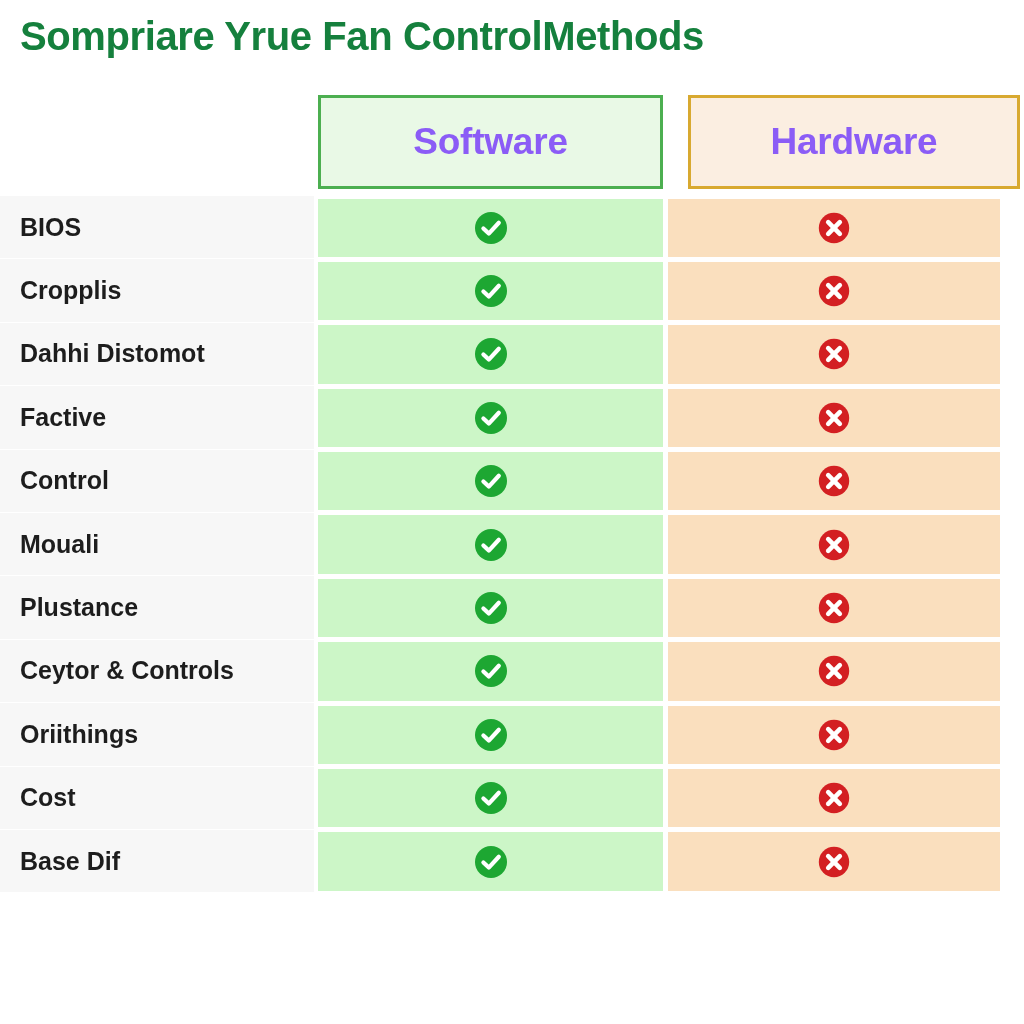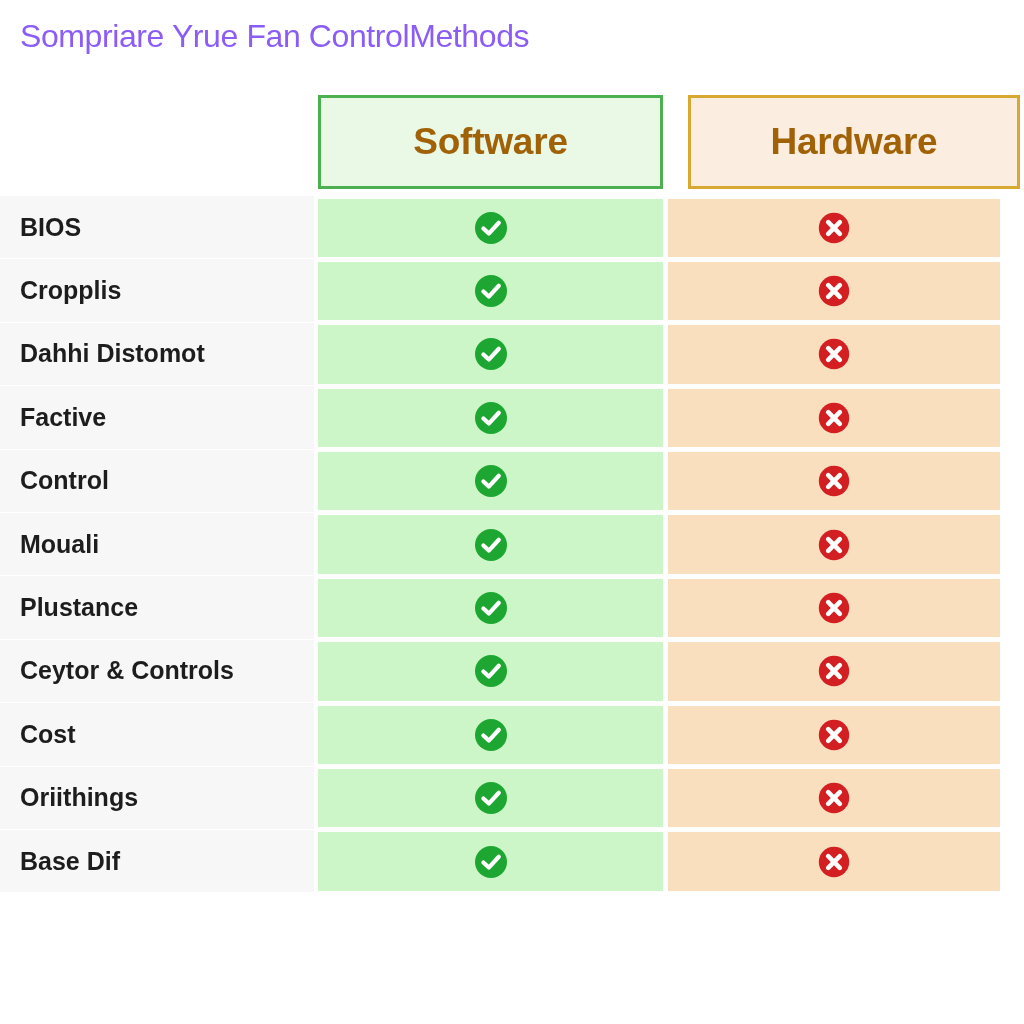--- a/index.html
+++ b/index.html
@@ -23,24 +23,24 @@
   }
 
   
   #title {
     position: absolute;
     left: 20px;
     top: 6px;
     width: 960px;
     height: 60px;
     line-height: 60px;
-    font-size: 32px;
-    font-weight: 400;
+    font-size: 40px;
+    font-weight: 700;
     letter-spacing: -0.4px;
-    color: #8b5cf6;
+    color: #15803d;
     white-space: nowrap;
   }
 
   
   #table {
     position: absolute;
     left: 0px;
     top: 92px;
     width: 1024px;
     height: 932px;
@@ -57,21 +57,21 @@
   .col-header {
     position: absolute;
     top: 3px;
     height: 94px;
     box-sizing: border-box;
     display: flex;
     align-items: center;
     justify-content: center;
     font-size: 37px;
     font-weight: 700;
-    color: #a16207;
+    color: #8b5cf6;
     letter-spacing: -0.2px;
   }
   #header-software {
     left: 318px;
     width: 345px;
     background: #e9f9e6;
     border: 3px solid #4caf50;
   }
   #header-hardware {
     left: 688px;
@@ -295,37 +295,37 @@
           </div>
           <div class="cell-mark cell-hardware">
             <svg class="icon-cross" viewBox="0 0 40 40" xmlns="http://www.w3.org/2000/svg">
               <circle cx="20" cy="20" r="15.2"></circle>
               <path d="M14.2 14.2 L25.8 25.8"></path>
               <path d="M25.8 14.2 L14.2 25.8"></path>
             </svg>
           </div>
         </div>
         <div class="row">
+          <div class="cell-label">Oriithings</div>
+          <div class="cell-mark cell-software">
+            <svg class="icon-check" viewBox="0 0 40 40" xmlns="http://www.w3.org/2000/svg">
+              <circle cx="20" cy="20" r="16"></circle>
+              <path d="M12.4 20.4 L17.8 25.6 L27.8 14.8"></path>
+            </svg>
+          </div>
+          <div class="cell-mark cell-hardware">
+            <svg class="icon-cross" viewBox="0 0 40 40" xmlns="http://www.w3.org/2000/svg">
+              <circle cx="20" cy="20" r="15.2"></circle>
+              <path d="M14.2 14.2 L25.8 25.8"></path>
+              <path d="M25.8 14.2 L14.2 25.8"></path>
+            </svg>
+          </div>
+        </div>
+        <div class="row">
           <div class="cell-label">Cost</div>
-          <div class="cell-mark cell-software">
-            <svg class="icon-check" viewBox="0 0 40 40" xmlns="http://www.w3.org/2000/svg">
-              <circle cx="20" cy="20" r="16"></circle>
-              <path d="M12.4 20.4 L17.8 25.6 L27.8 14.8"></path>
-            </svg>
-          </div>
-          <div class="cell-mark cell-hardware">
-            <svg class="icon-cross" viewBox="0 0 40 40" xmlns="http://www.w3.org/2000/svg">
-              <circle cx="20" cy="20" r="15.2"></circle>
-              <path d="M14.2 14.2 L25.8 25.8"></path>
-              <path d="M25.8 14.2 L14.2 25.8"></path>
-            </svg>
-          </div>
-        </div>
-        <div class="row">
-          <div class="cell-label">Oriithings</div>
           <div class="cell-mark cell-software">
             <svg class="icon-check" viewBox="0 0 40 40" xmlns="http://www.w3.org/2000/svg">
               <circle cx="20" cy="20" r="16"></circle>
               <path d="M12.4 20.4 L17.8 25.6 L27.8 14.8"></path>
             </svg>
           </div>
           <div class="cell-mark cell-hardware">
             <svg class="icon-cross" viewBox="0 0 40 40" xmlns="http://www.w3.org/2000/svg">
               <circle cx="20" cy="20" r="15.2"></circle>
               <path d="M14.2 14.2 L25.8 25.8"></path>

